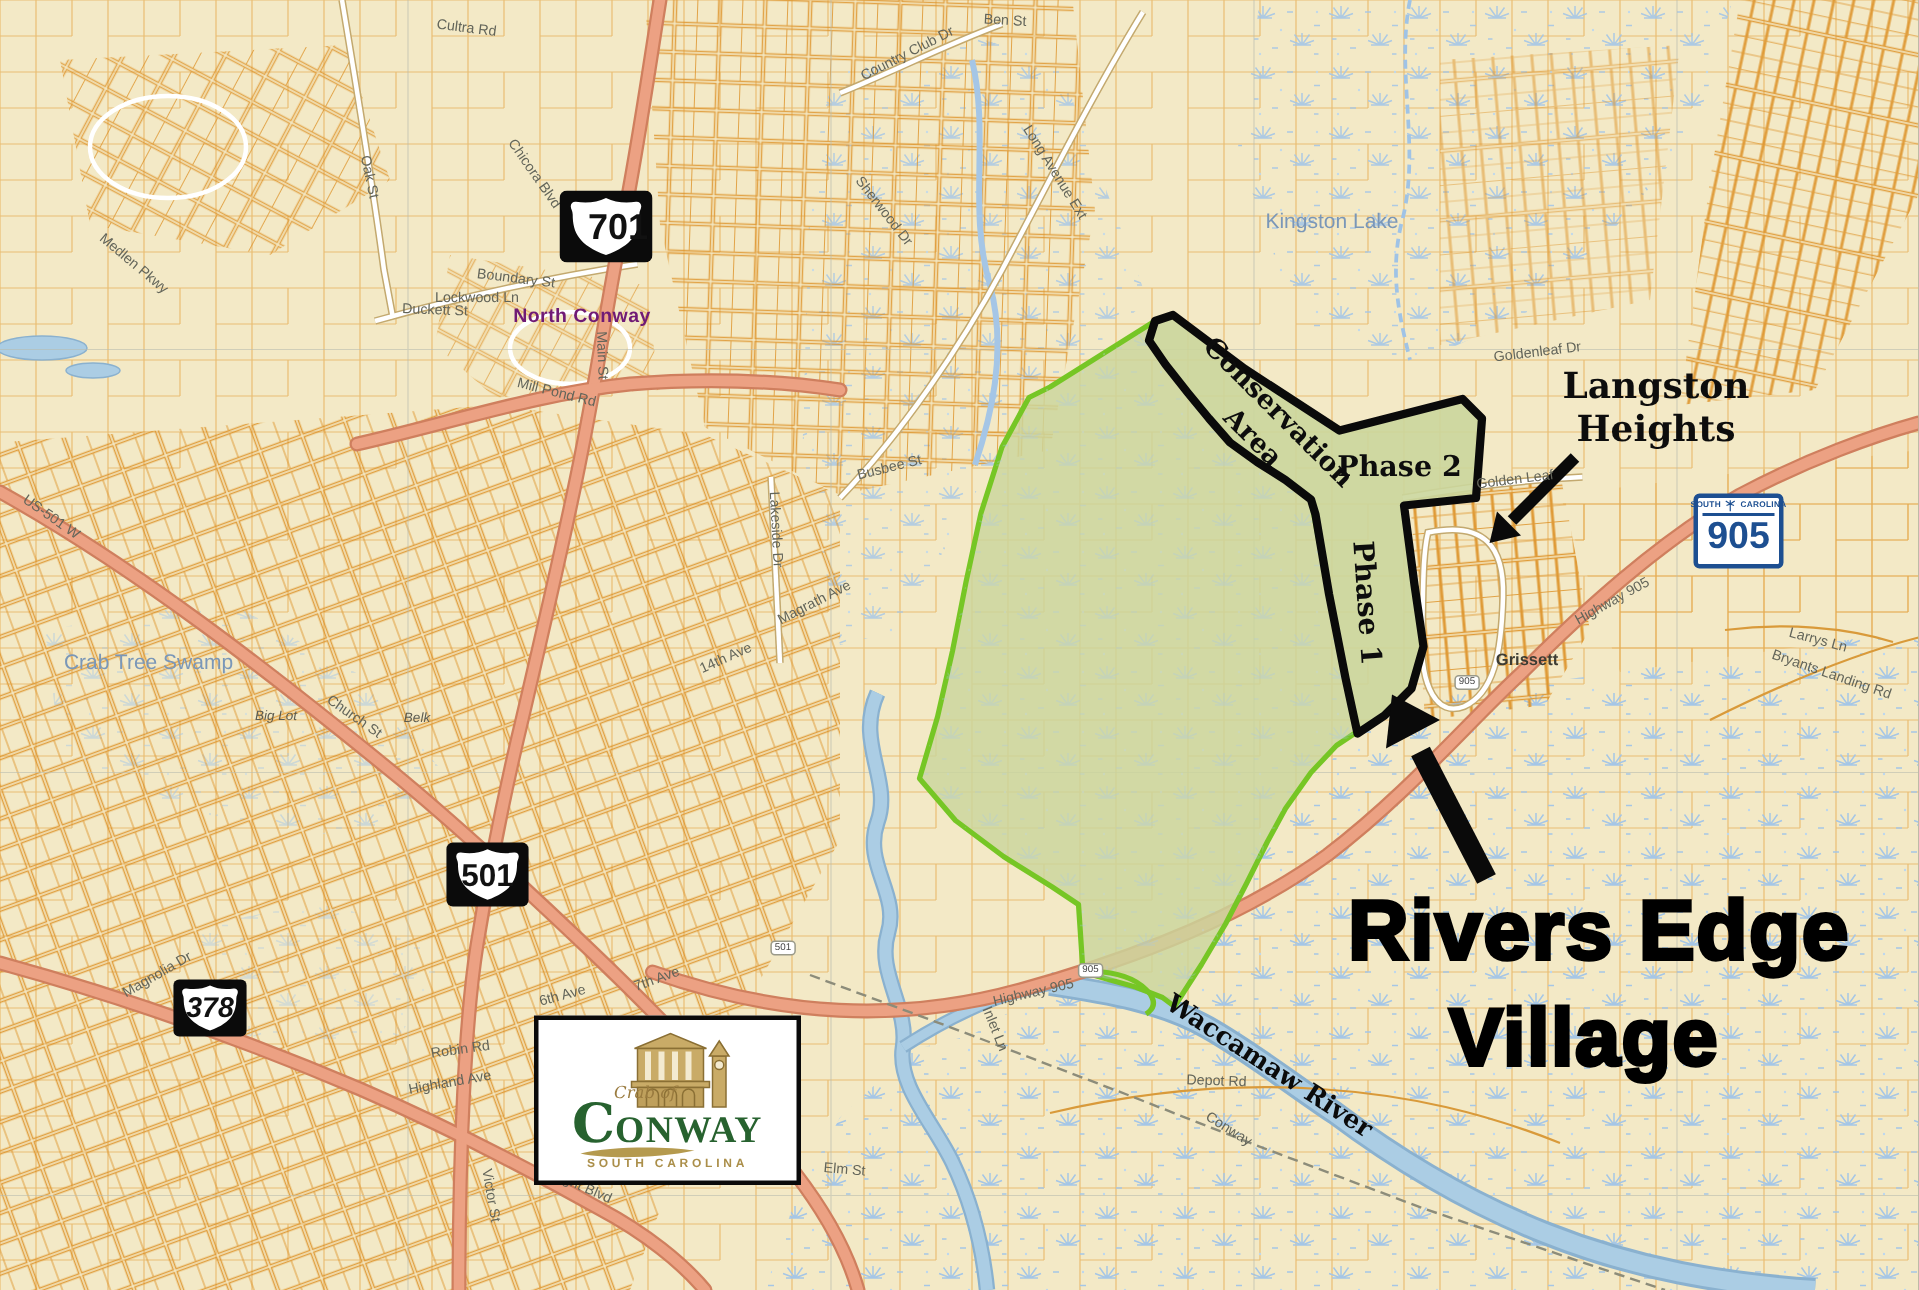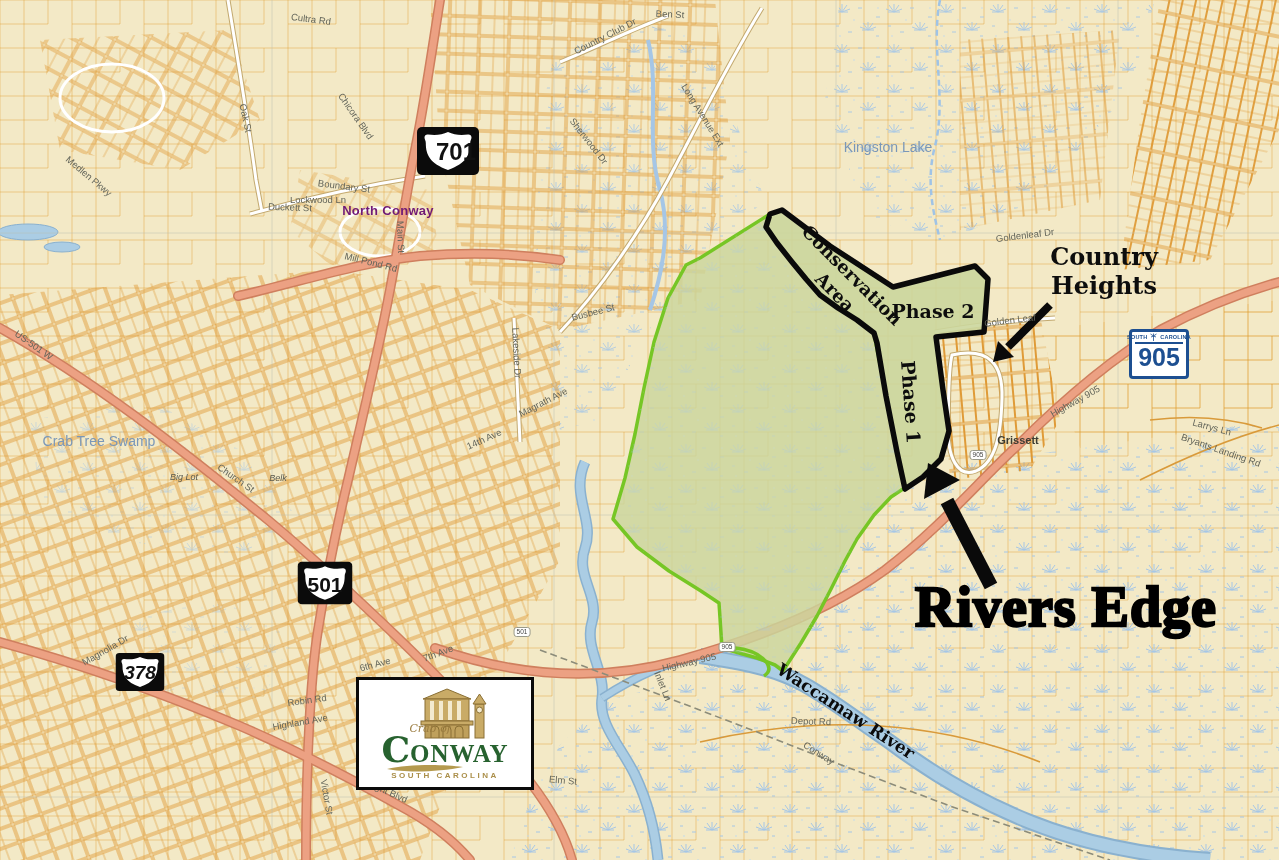--- a/index.html
+++ b/index.html
@@ -16,22 +16,22 @@
   .river{font-family:"DejaVu Serif",serif;font-weight:bold;font-size:17px;color:#0b0b0b;}
   .mini-marker{position:absolute;transform:translate(-50%,-50%);background:#fff;border:1px solid #9a9a8a;
       border-radius:3px;font-size:6.5px;color:#444;padding:0 2px;line-height:8px;}
   
   .dev{position:absolute;font-family:"DejaVu Serif",serif;font-weight:bold;color:#0d0d0d;
        text-align:center;pointer-events:none;}
   .conservation{font-size:18px;line-height:1.35;}
   .phase{font-size:19px;}
   .acres{font-size:18px;font-style:italic;line-height:1.2;color:#15150a;}
   .langston{font-size:24px;line-height:1.2;}
-  .bigtitle{position:absolute;font-family:Liberation Serif, serif;font-weight:bold;color:#000;
-       -webkit-text-stroke:2.5px #000;letter-spacing:1px;white-space:nowrap;}
+  .bigtitle{position:absolute;font-family:Liberation Sans, sans-serif;font-weight:bold;color:#000;
+       -webkit-text-stroke:2.5px #000;letter-spacing:1px;white-space:nowrap;margin-top:13px;}
   
   .us-shield{position:absolute;transform:translate(-50%,-50%);}
   .us-shield .num{position:absolute;left:0;top:0;width:100%;height:100%;display:flex;
       align-items:center;justify-content:center;font-family:"Liberation Sans",sans-serif;
       font-weight:bold;color:#111;padding-top:2px;box-sizing:border-box;}
   
   .sc-shield{position:absolute;transform:translate(-50%,-50%);width:60px;height:50px;background:#fff;
       border:3px solid #1d4f91;border-radius:4px;box-sizing:border-box;display:flex;
       flex-direction:column;align-items:center;}
   .sc-top{display:flex;align-items:center;gap:2px;margin-top:1px;}
@@ -253,27 +253,28 @@
 <span class="mini-marker" style="left:522px;top:632px;">501</span>
 <span class="mini-marker" style="left:978px;top:455px;">905</span>
 
 <div class="dev conservation" style="left:843px;top:284px;transform:translate(-50%,-50%) rotate(45deg)">
   <div>Conservation</div>
   <div>Area</div>
 </div>
 <div class="dev phase" style="left:933px;top:311px;transform:translate(-50%,-50%)">Phase 2</div>
 <div class="dev phase" style="left:911px;top:402px;transform:translate(-50%,-50%) rotate(86deg)">Phase 1</div>
 <div class="dev langston" style="left:1104px;top:272px;transform:translate(-50%,-50%)">
-  <div>Country</div>
+  <div>Langston</div>
   <div>Heights</div>
 </div>
 
 <div class="bigtitle" style="left:1066px;top:607px;transform:translate(-50%,-50%);font-size:56px;">Rivers Edge</div>
-
-<div class="us-shield" style="left:412px;top:151px;width:78px;height:48px;margin-left:44px;">
+<div class="bigtitle" style="left:1056px;top:679px;transform:translate(-50%,-50%);font-size:54px;">Village</div>
+
+<div class="us-shield" style="left:412px;top:151px;width:78px;height:48px;">
   <svg width="62" height="48" viewBox="0 0 62 48">
     <rect x="0" y="0" width="62" height="48" rx="5" fill="#0b0b0b"></rect>
     <path d="M31 5 C25 8 18 8.5 11 7.5 C9 7.3 7.5 8.5 7.5 10.5 C7.5 12.5 8.8 13.5 8.8 16 C8.8 28 13 36.5 31 43 C49 36.5 53.2 28 53.2 16 C53.2 13.5 54.5 12.5 54.5 10.5 C54.5 8.5 53 7.3 51 7.5 C44 8.5 37 8 31 5 Z" fill="#fff"></path>
   </svg>
   <span class="num" style="font-size:24px;">701</span>
 </div>
 <div class="us-shield" style="left:325px;top:583px;width:55px;height:45px;">
   <svg width="55" height="45" viewBox="0 0 62 48">
     <rect x="0" y="0" width="62" height="48" rx="5" fill="#0b0b0b"></rect>
     <path d="M31 5 C25 8 18 8.5 11 7.5 C9 7.3 7.5 8.5 7.5 10.5 C7.5 12.5 8.8 13.5 8.8 16 C8.8 28 13 36.5 31 43 C49 36.5 53.2 28 53.2 16 C53.2 13.5 54.5 12.5 54.5 10.5 C54.5 8.5 53 7.3 51 7.5 C44 8.5 37 8 31 5 Z" fill="#fff"></path>

